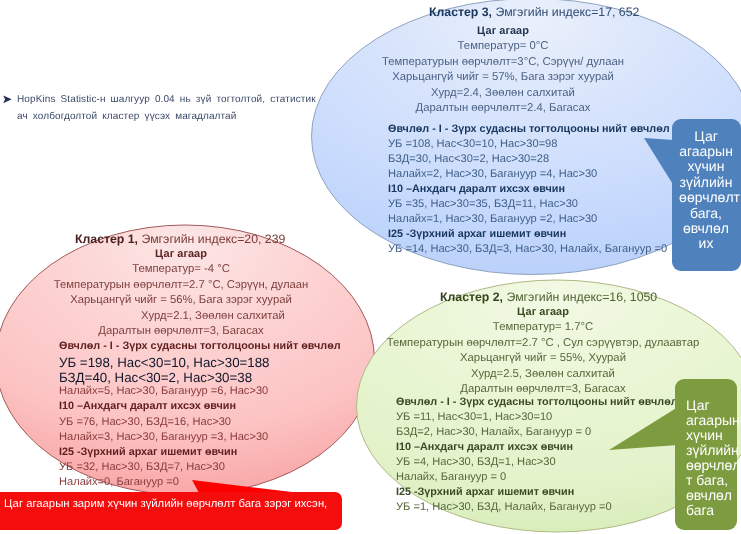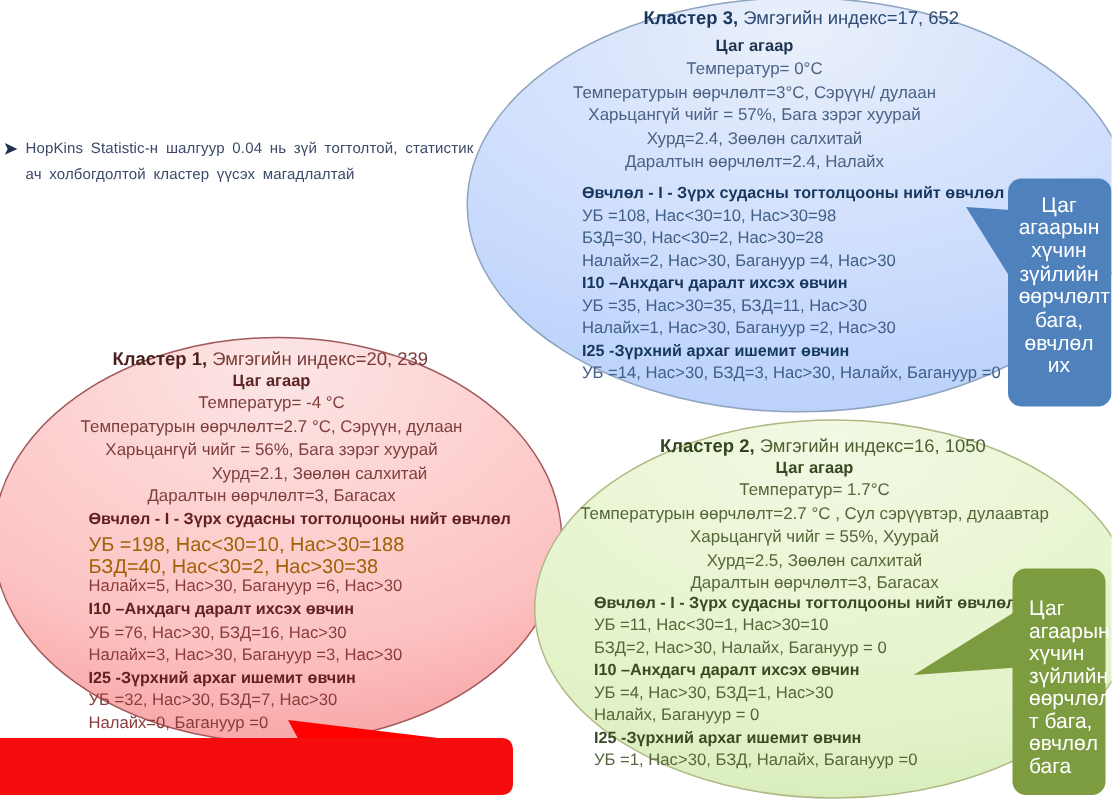--- a/index.html
+++ b/index.html
@@ -30,21 +30,21 @@
   #c3 .title b{color:#17365d;}
   #c3 .wh{color:#4b6285;}
   #c3 .wh.hd{color:#1f3350;}
   #c3 .bd.b{color:#17365d;}
   #c1{color:#8a3b3b;}
   #c1 .title{color:#7a3a37;}
   #c1 .title b{color:#4a1f1e;}
   #c1 .wh{color:#7d3f3d;}
   #c1 .wh.hd{color:#5c2424;}
   #c1 .bd.b{color:#622020;}
-  #c1 .bd.hi{color:#a16207;font-size:13.3px;}
+  #c1 .bd.hi{color:#0f172a;font-size:13.3px;}
   #c2{color:#56663a;}
   #c2 .title{color:#4c6030;}
   #c2 .title b{color:#33451c;}
   #c2 .wh{color:#566639;}
   #c2 .wh.hd{color:#384a20;}
   #c2 .bd.b{color:#3b4a23;}
 
   
   .co{position:absolute;text-align:center;color:#ffffff;}
   #coBlue{left:672px;top:119px;width:69px;height:152px;border-radius:9px;background:#4f81bd;}
@@ -97,21 +97,21 @@
     <span class="l2">ач холбогдолтой кластер үүсэх магадлалтай</span>
   </div>
 
   <div class="cl" id="c3">
       <div class="title" style="left: 429px; top: 5px;"><b>Кластер 3,</b><span> Эмгэгийн индекс=17, 652</span></div>
       <div class="wh hd" style="left: 503px; top: 25px;">Цаг агаар</div>
       <div class="wh" style="left: 503px; top: 40.4px;">Температур= 0°C</div>
       <div class="wh" style="left: 503px; top: 55.8px;">Температурын өөрчлөлт=3°C, Сэрүүн/ дулаан</div>
       <div class="wh" style="left: 503px; top: 71.2px;">Харьцангүй чийг = 57%, Бага зэрэг хуурай</div>
       <div class="wh" style="left: 503px; top: 86.6px;">Хурд=2.4, Зөөлөн салхитай</div>
-      <div class="wh" style="left: 503px; top: 102px;">Даралтын өөрчлөлт=2.4, Налайх</div>
+      <div class="wh" style="left: 503px; top: 102px;">Даралтын өөрчлөлт=2.4, Багасах</div>
       <div class="bd b" style="left: 388px; top: 123px;">Өвчлөл - I - Зүрх судасны тогтолцооны нийт өвчлөл</div>
       <div class="bd" style="left: 388px; top: 138px;">УБ =108, Нас&lt;30=10, Нас&gt;30=98</div>
       <div class="bd" style="left: 388px; top: 153px;">БЗД=30, Нас&lt;30=2, Нас&gt;30=28</div>
       <div class="bd" style="left: 388px; top: 168px;">Налайх=2, Нас&gt;30, Багануур =4, Нас&gt;30</div>
       <div class="bd b" style="left: 388px; top: 183px;">I10 –Анхдагч даралт ихсэх өвчин</div>
       <div class="bd" style="left: 388px; top: 198px;">УБ =35, Нас&gt;30=35, БЗД=11, Нас&gt;30</div>
       <div class="bd" style="left: 388px; top: 213px;">Налайх=1, Нас&gt;30, Багануур =2, Нас&gt;30</div>
       <div class="bd b" style="left: 388px; top: 228px;">I25 -Зүрхний архаг ишемит өвчин</div>
       <div class="bd" style="left: 388px; top: 243px;">УБ =14, Нас&gt;30, БЗД=3, Нас&gt;30, Налайх, Багануур =0</div>
     </div>
@@ -166,14 +166,15 @@
       <div class="ln" style="top: 18px;">Цаг</div>
       <div class="ln" style="top: 33px;">агаарын</div>
       <div class="ln" style="top: 48px;">хүчин</div>
       <div class="ln" style="top: 63px;">зүйлийн</div>
       <div class="ln" style="top: 78px;">өөрчлөл</div>
       <div class="ln" style="top: 93px;">т бага,</div>
       <div class="ln" style="top: 108px;">өвчлөл</div>
       <div class="ln" style="top: 123px;">бага</div>
     </div>
   <div class="co" id="coRed">
+      <div class="ln" style="top: 6px;">Цаг агаарын зарим хүчин зүйлийн өөрчлөлт бага зэрэг ихсэн,</div>
     </div>
 </div>
 
 </body></html>

